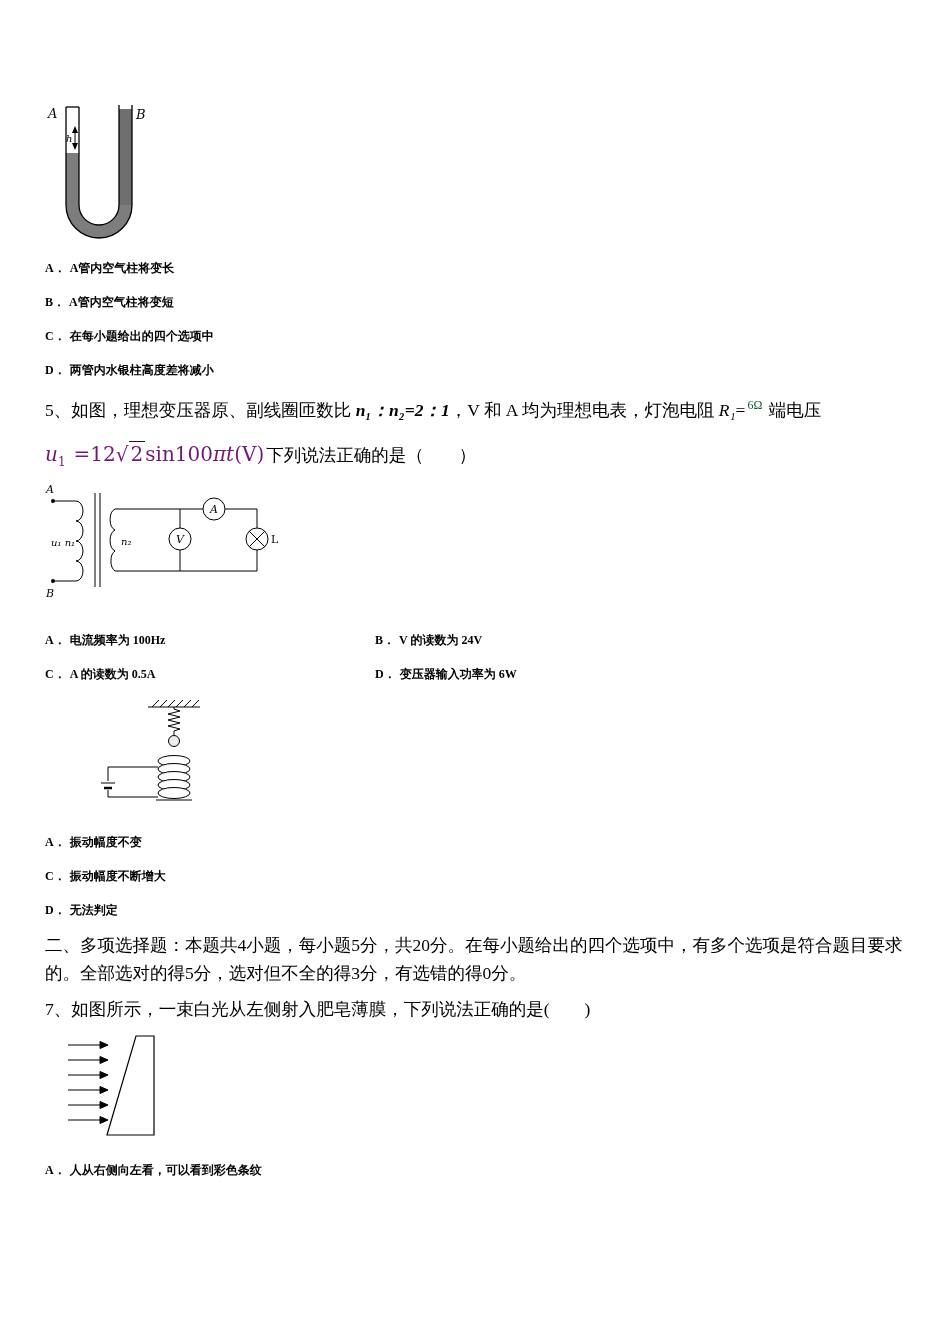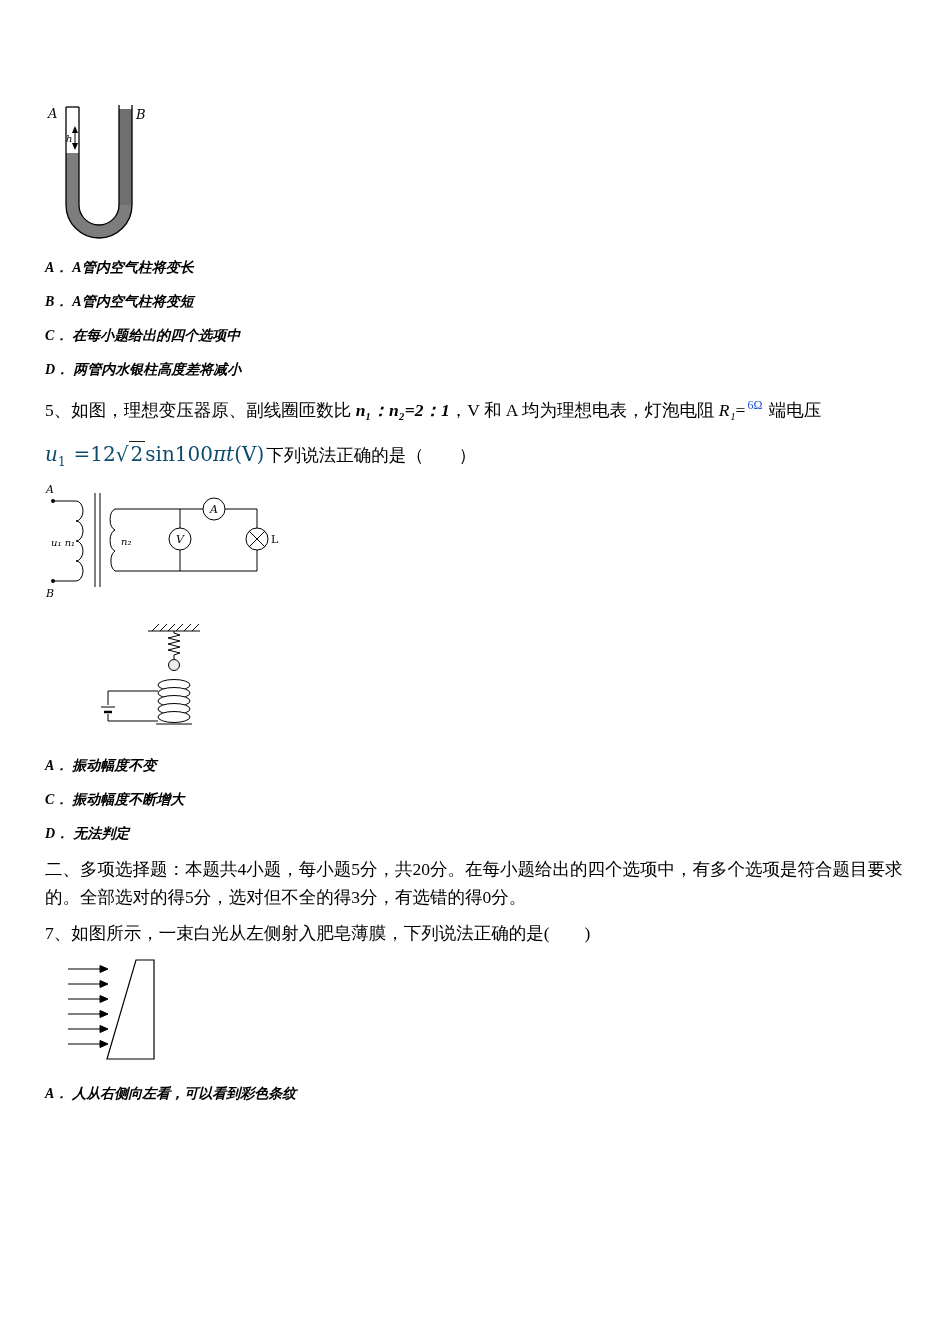--- a/index.html
+++ b/index.html
@@ -4,37 +4,37 @@
 <style>
   * { box-sizing: border-box; }
   html, body { margin: 0; padding: 0; background: #ffffff; }
   .page {
     width: 950px; height: 1344px; background: #ffffff; overflow: hidden;
     padding: 95px 45px 0 45px;
     font-family: "Liberation Serif", "DejaVu Serif", serif;
     color: #000;
   }
   .para { font-size: 17.5px; line-height: 28px; margin: 0 0 8px 0; }
-  .opt-row { font-size: 14px; line-height: 26px; margin: 8px 0; font-weight: 600; font-style: italic; }
+  .opt-row { font-size: 12px; line-height: 26px; margin: 8px 0; font-weight: 600; }
   .opt-label { font-weight: 700; margin-right: 4px; }
   .q5-opts { display: grid; grid-template-columns: 330px 1fr; row-gap: 8px; margin: 16px 0 10px 0; }
   .q5-opts .opt-row { margin: 0; }
   .fig { margin: 0 0 10px 0; }
   .fig-indent { margin-left: 15px; }
   svg { display: block; }
   svg text { font-family: "DejaVu Serif", serif; }
   .it { font-style: italic; }
   .formula-line { display: flex; align-items: baseline; margin: 18px 0 10px 0; }
-  .math { font-family: "DejaVu Serif", serif; font-size: 20px; color: #0c4a6e; white-space: nowrap; }
+  .math { font-family: "DejaVu Serif", serif; font-size: 20px; color: #701a75; white-space: nowrap; }
   .math .lhs { font-style: italic; }
   .math sub { font-size: 12px; }
   .math .sp { display: inline-block; width: 8px; }
   .over { border-top: 1.5px solid #1a1a1a; padding: 0 2px; }
   .after-formula { font-size: 17.5px; margin-left: 2px; text-align: center; }
-  .sup { font-size: 12px; vertical-align: super; color: #1d4ed8; margin: 0 2px; }
+  .sup { font-size: 12px; vertical-align: super; color: #14532d; margin: 0 2px; }
   .sec-head { margin-top: 0; }
 </style>
 </head>
 <body>
 
 <div class="page">
 
   <div class="fig">
     <svg width="110" height="150" viewBox="0 0 110 150">
       <rect x="21" y="58" width="13" height="52" fill="#7d7d7d"></rect>
@@ -91,20 +91,26 @@
       <line x1="212" y1="30" x2="212" y2="49" stroke="#000"></line>
       <circle cx="212" cy="60" r="11" fill="#fff" stroke="#000"></circle>
       <line x1="204.2" y1="52.2" x2="219.8" y2="67.8" stroke="#000"></line>
       <line x1="219.8" y1="52.2" x2="204.2" y2="67.8" stroke="#000"></line>
       <text x="226" y="64" font-size="11">L</text>
       <line x1="212" y1="71" x2="212" y2="92" stroke="#000"></line>
       <line x1="70" y1="92" x2="212" y2="92" stroke="#000"></line>
     </svg>
   </div>
 
+  <div class="q5-opts">
+    <div class="opt-row"><span class="opt-label">A．</span><span>电流频率为 100Hz</span></div>
+    <div class="opt-row"><span class="opt-label">B．</span><span>V 的读数为 24V</span></div>
+    <div class="opt-row"><span class="opt-label">C．</span><span>A 的读数为 0.5A</span></div>
+    <div class="opt-row"><span class="opt-label">D．</span><span>变压器输入功率为 6W</span></div>
+  </div>
 
 
   <div class="fig fig-indent">
     <svg width="175" height="122" viewBox="0 0 175 122">
       <line x1="88" y1="10" x2="140" y2="10" stroke="#000"></line>
       <g stroke="#000">
         <line x1="92" y1="10" x2="99" y2="3"></line>
         <line x1="100" y1="10" x2="107" y2="3"></line>
         <line x1="108" y1="10" x2="115" y2="3"></line>
         <line x1="116" y1="10" x2="123" y2="3"></line>

